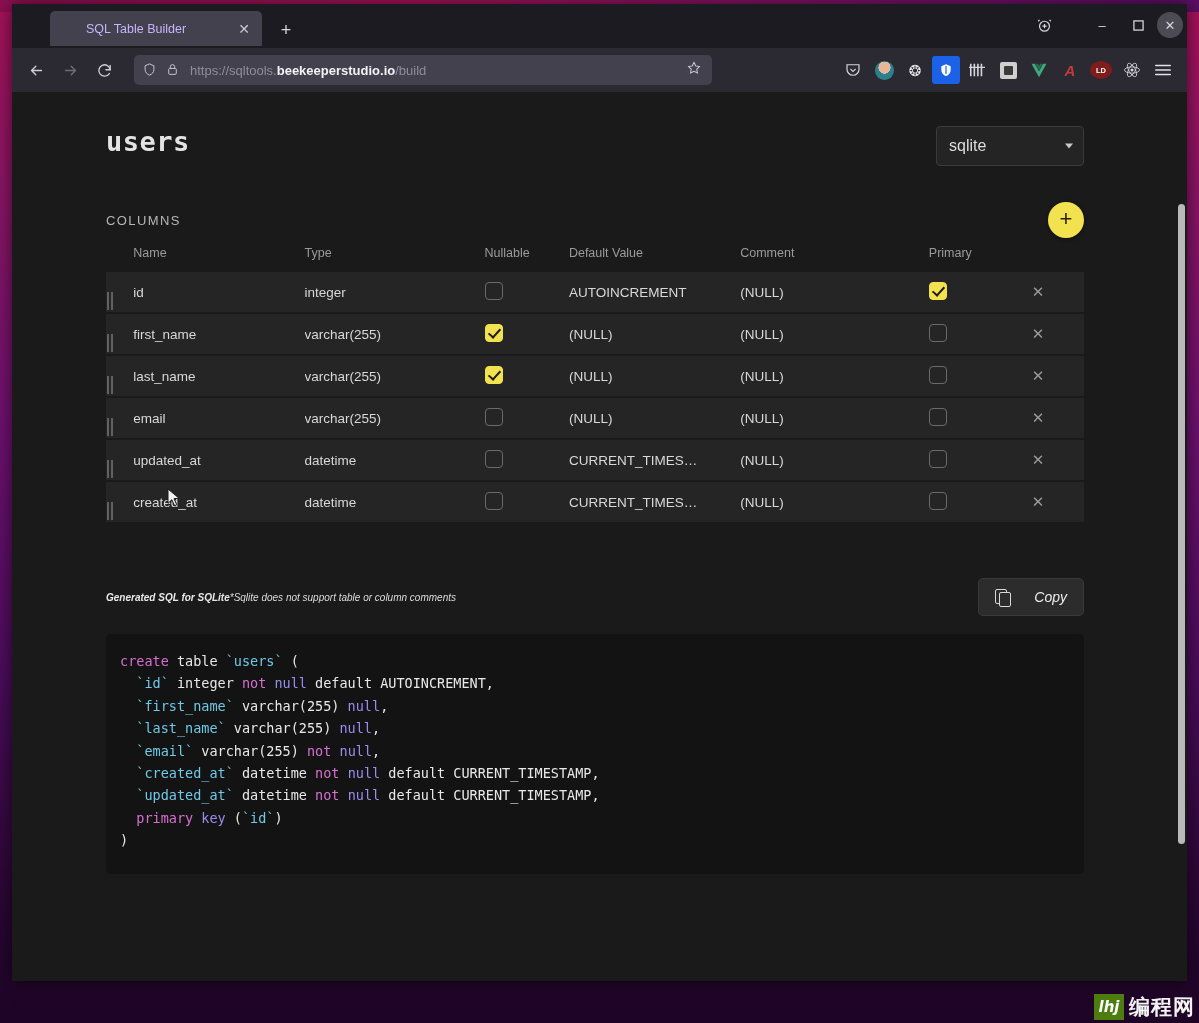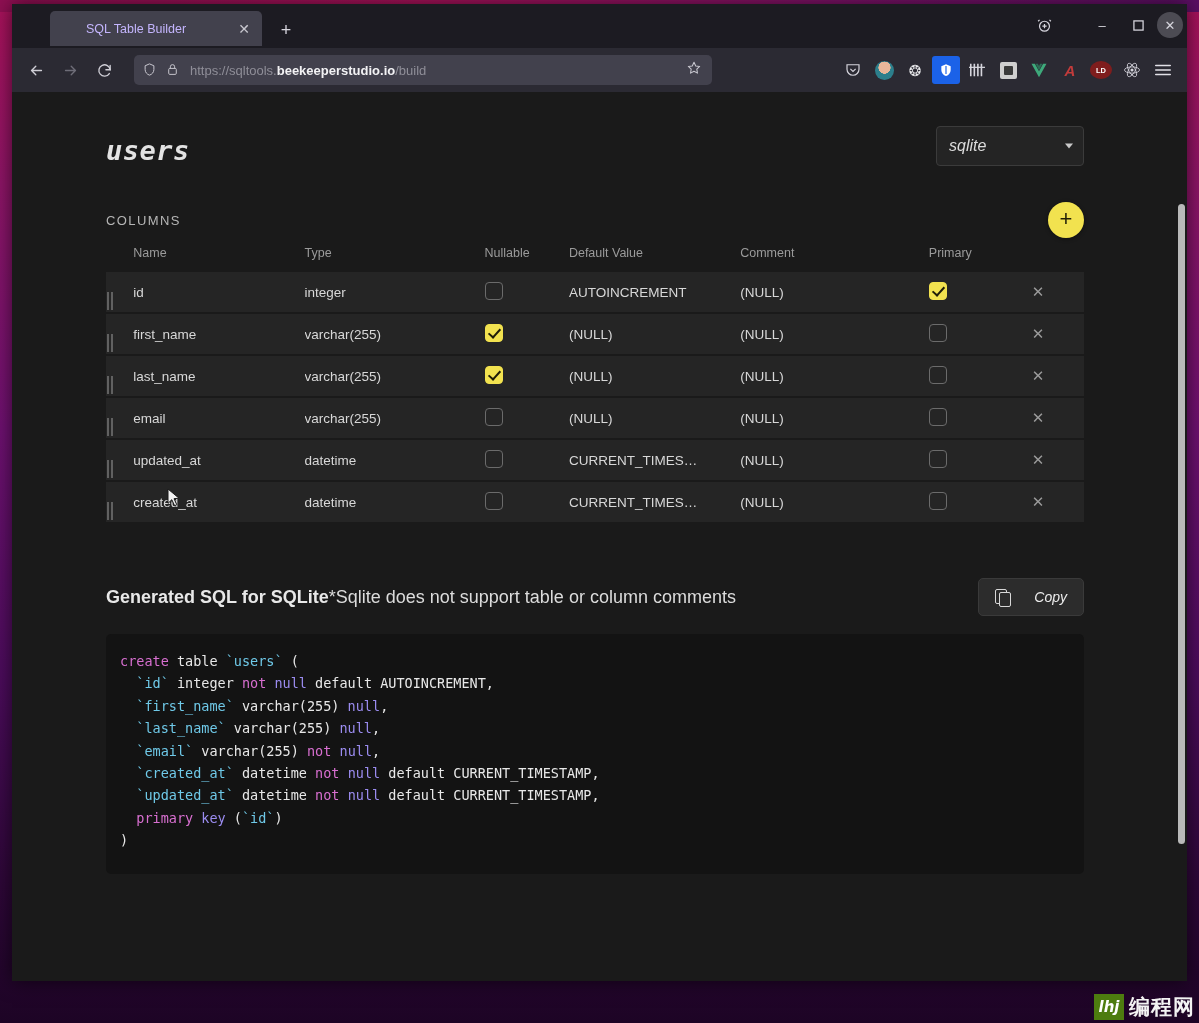--- a/index.html
+++ b/index.html
@@ -161,23 +161,22 @@
   #site-nav { margin-left: auto; display: flex; align-items: center; gap: 38px; }
   .nav-link {
     color: #ececec; font-size: 14.5px; font-weight: 700; cursor: pointer; white-space: nowrap;
   }
 
   
   #content { padding: 0 0 40px 0; }
   #content-inner { width: 980px; margin: 0 auto; padding-left: 2px; }
 
   #title-row {
-    display: flex; align-items: flex-end;
+    display: flex; align-items: flex-start;
     padding-top: 34px;
-    font-style: italic;
   }
   #table-name {
     font-family: "DejaVu Sans Mono", monospace;
     font-size: 27px; font-weight: 700; color: #e3e3e3; letter-spacing: .5px;
   }
   #dialect-select {
     margin-left: auto;
     width: 148px; height: 40px;
     background: #242424; color: #ddd;
     border: 1px solid #3b3b3b; border-radius: 4px;
@@ -257,21 +256,21 @@
   .del-x {
     color: #9b9b9b; font-size: 15px; cursor: pointer; line-height: 1;
     display: inline-block;
   }
   .truncate { display:block; overflow:hidden; text-overflow:ellipsis; white-space:nowrap; padding-right:8px; }
 
   
   #sql-head-row {
     display: flex; align-items: center; margin-top: 52px; height: 42px;
   }
-  #sql-heading { font-size: 18px; color: #e8e8e8; }
+  #sql-heading { font-size: 10px; color: #e8e8e8; font-style: italic; }
   #sql-heading b { font-weight: 700; }
   #sql-heading span.note { font-weight: 400; color: #dcdcdc; }
   #copy-btn {
     margin-left: auto;
     height: 38px; padding: 0 16px;
     background: #2c2c2c; border: 1px solid #3a3a3a; border-radius: 5px;
     color: #ececec; font-size: 14px;
     display: flex; align-items: center; gap: 25px; cursor: pointer; font-style: italic;
   }
   .copy-icon {

